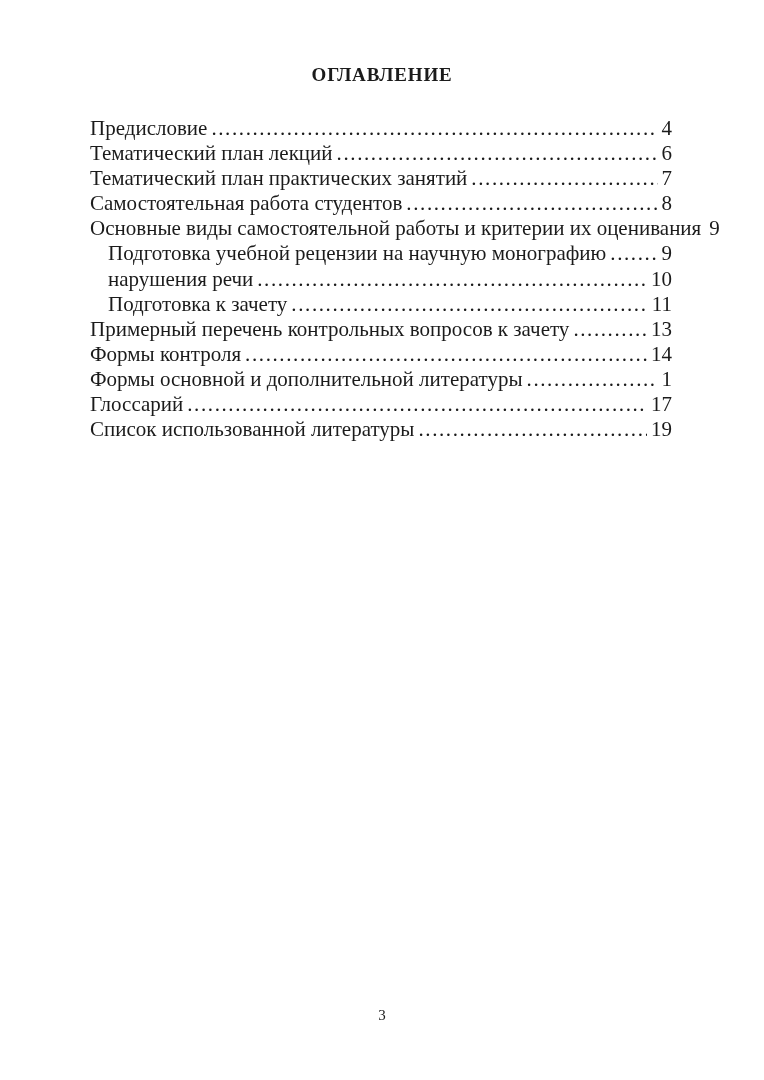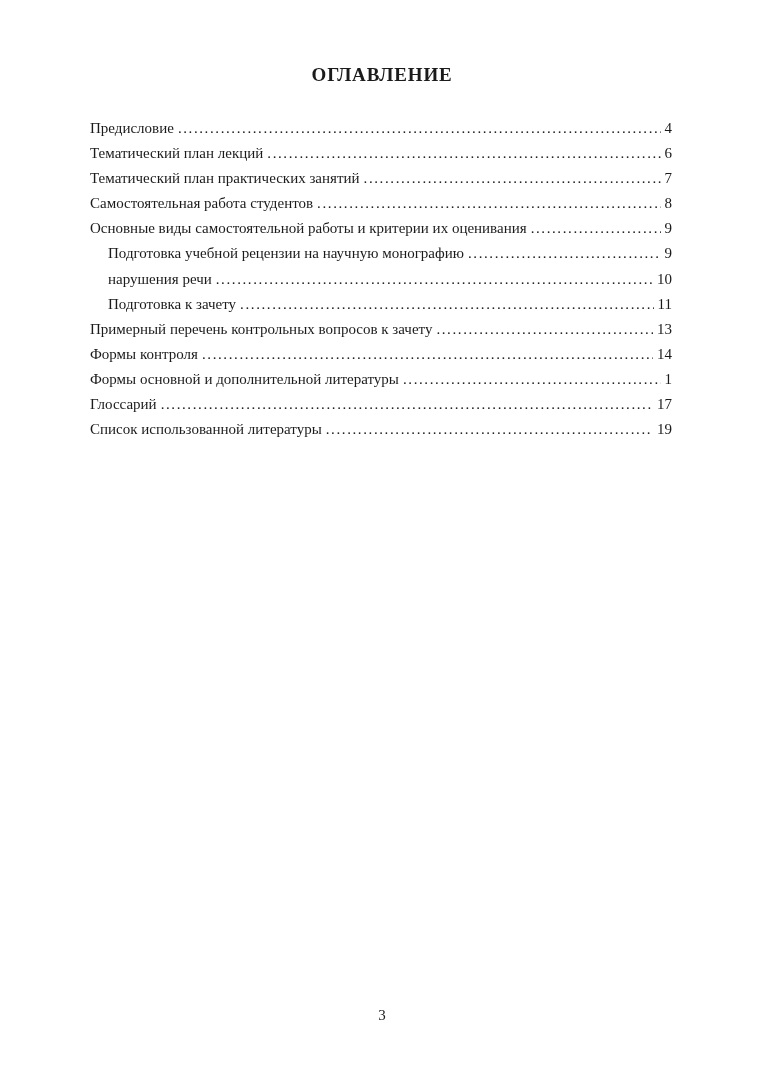--- a/index.html
+++ b/index.html
@@ -34,21 +34,21 @@
   .toc {
     position: absolute;
     top: 116px;
     left: 90px;
     right: 92px;
   }
   .toc-row {
     display: flex;
     align-items: baseline;
     height: 25.1px;
-    font-size: 15px;
+    font-size: 21px;
     line-height: 25.1px;
   }
   .toc-row.indent-1 {
     padding-left: 18px;
   }
   .toc-label {
     white-space: nowrap;
     flex: 0 0 auto;
   }
   .toc-dots {

